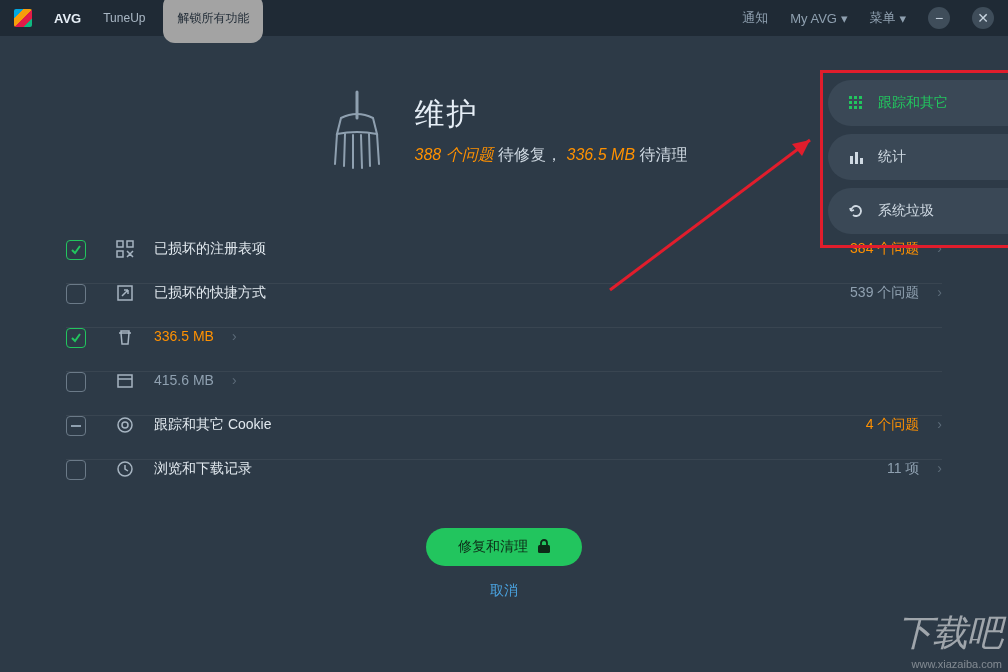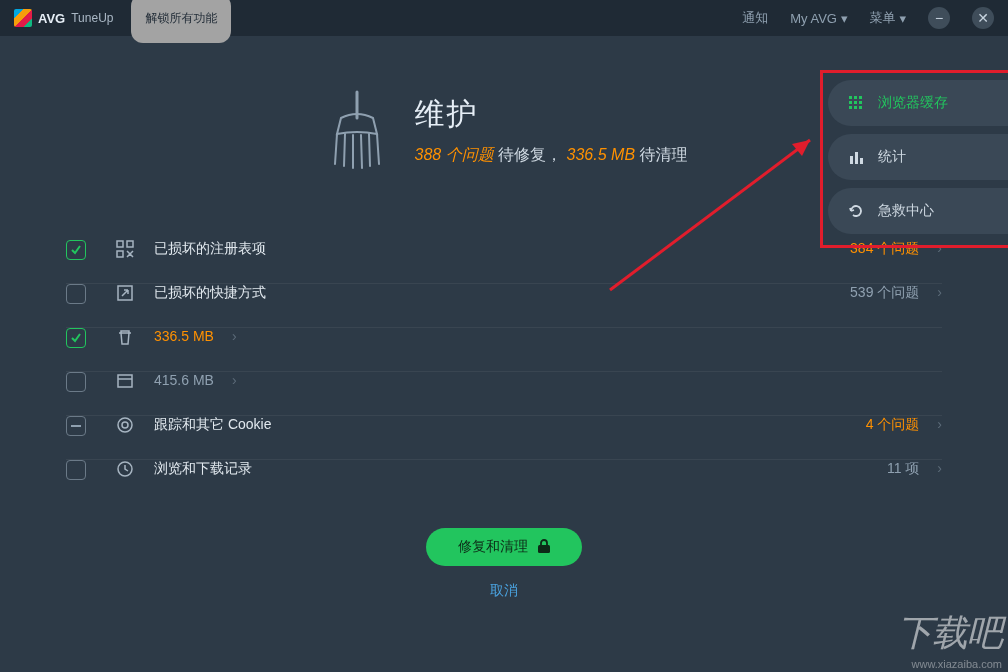--- a/index.html
+++ b/index.html
@@ -11,21 +11,21 @@
   position: relative;
   overflow: hidden;
 }
 .titlebar {
   height: 36px;
   background: #1f2a35;
   display: flex;
   align-items: center;
   padding: 0 14px;
 }
-.logo-block { display: flex; align-items: center; gap: 6px; text-align: right; }
+.logo-block { display: flex; align-items: center; gap: 22px; text-align: right; }
 .logo-box {
   width: 18px; height: 18px;
   background: linear-gradient(135deg,#00a7e1 0 25%,#f59e0b 25% 50%,#e11d48 50% 75%,#10b981 75%);
   border-radius: 2px;
 }
 .logo-text { font-size: 13px; font-weight: bold; color: #e6eef6; }
 .logo-sub { font-size: 12px; color: #aab8c5; }
 .unlock-btn {
   margin-left: 18px;
   background: #a3a3a3;
@@ -180,42 +180,42 @@
             <rect x="10" width="3" height="3"></rect>
             <rect y="5" width="3" height="3"></rect>
             <rect x="5" y="5" width="3" height="3"></rect>
             <rect x="10" y="5" width="3" height="3"></rect>
             <rect y="10" width="3" height="3"></rect>
             <rect x="5" y="10" width="3" height="3"></rect>
             <rect x="10" y="10" width="3" height="3"></rect>
           </g>
         </svg>
     </span>
-    <span>浏览器缓存</span>
+    <span>跟踪和其它</span>
   </div>
   <div class="panel-btn">
     <span class="panel-icon">
       <svg width="14" height="14" viewBox="0 0 14 14">
           <g fill="#cfd9e2">
             <rect x="1" y="6" width="3" height="8"></rect>
             <rect x="6" y="2" width="3" height="12"></rect>
             <rect x="11" y="8" width="3" height="6"></rect>
           </g>
         </svg>
     </span>
     <span>统计</span>
   </div>
   <div class="panel-btn">
     <span class="panel-icon">
       <svg width="14" height="14" viewBox="0 0 14 14" fill="none" stroke="#cfd9e2" stroke-width="1.8">
           <path d="M2 7a5 5 0 1 1 2 4"></path>
           <path d="M2 7l-1-3M2 7l3-1"></path>
         </svg>
     </span>
-    <span>急救中心</span>
+    <span>系统垃圾</span>
   </div>
 </div>
 
 <div class="red-box"></div>
 <svg class="arrow-svg" style="left:600px;top:120px" width="230" height="180">
   <path d="M10 170 L210 20" stroke="#e11d2c" stroke-width="3"></path>
   <path d="M210 20 L192 24 L202 36 Z" fill="#e11d2c"></path>
 </svg>
 
 <div class="list">

